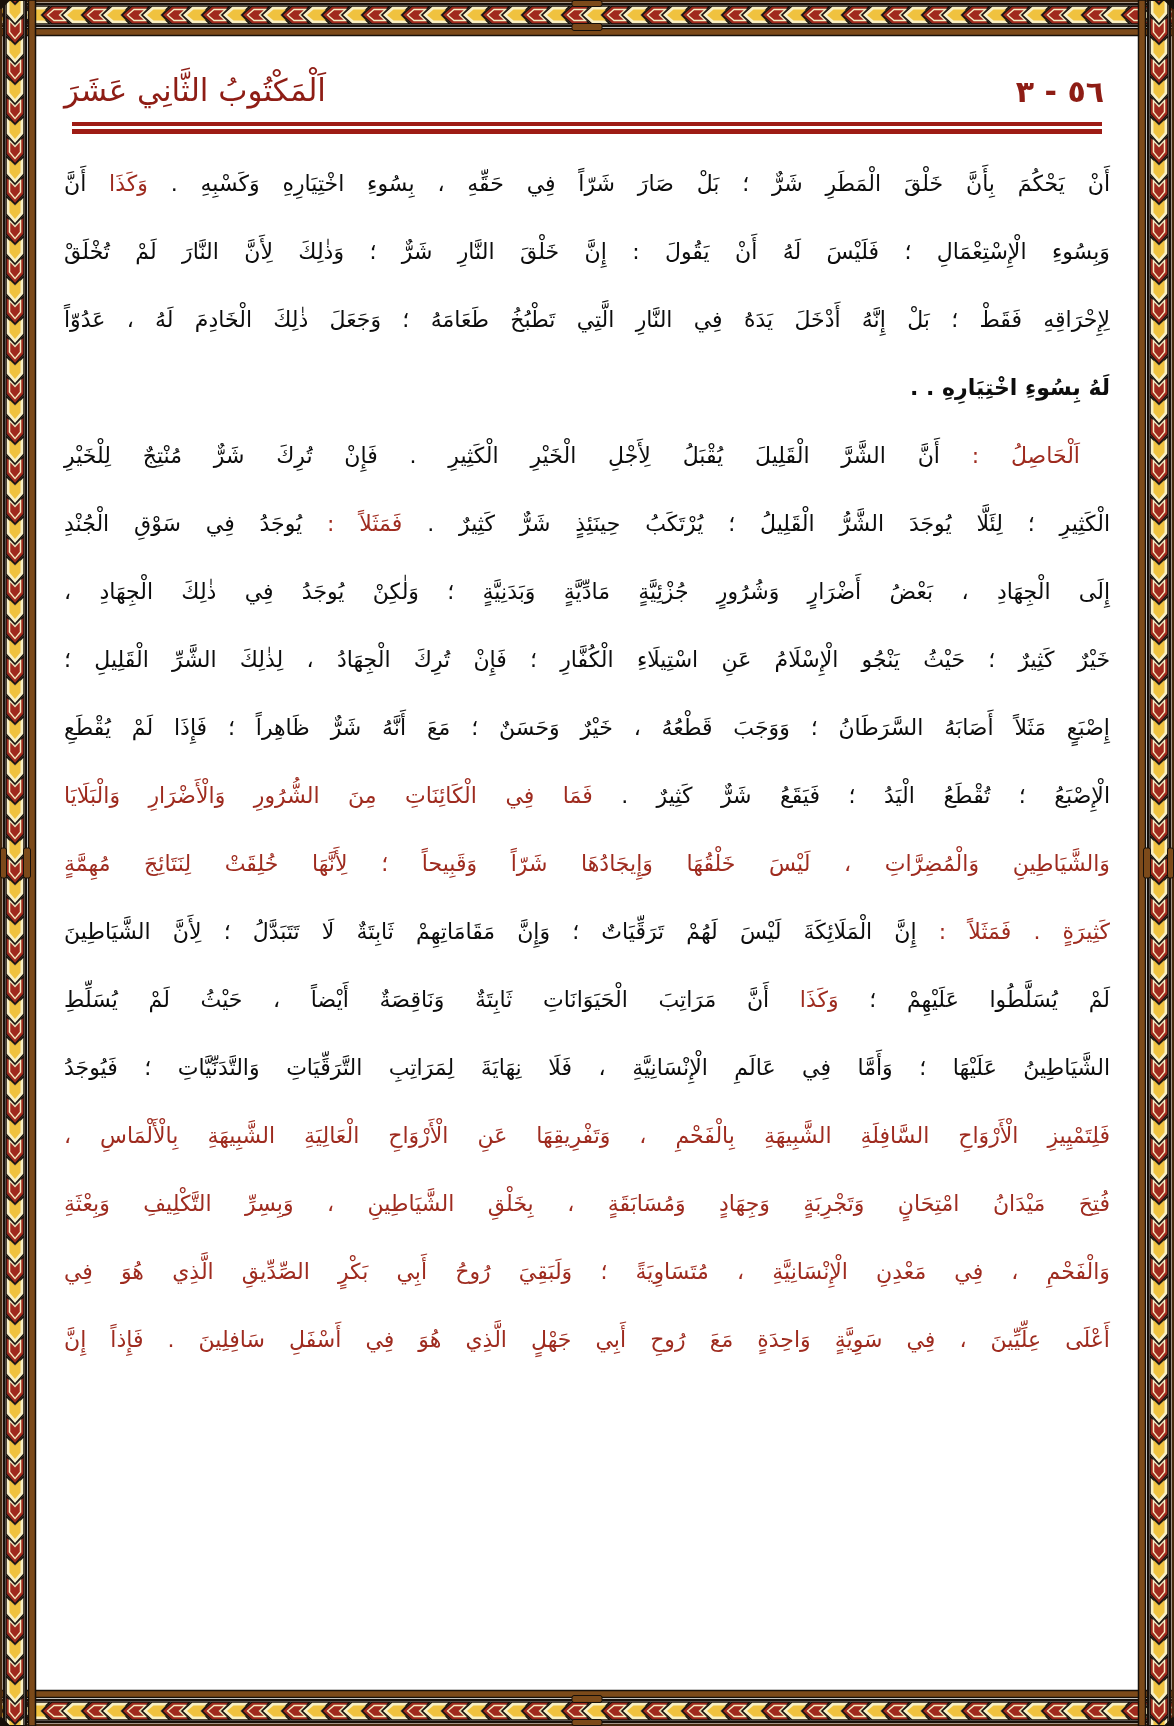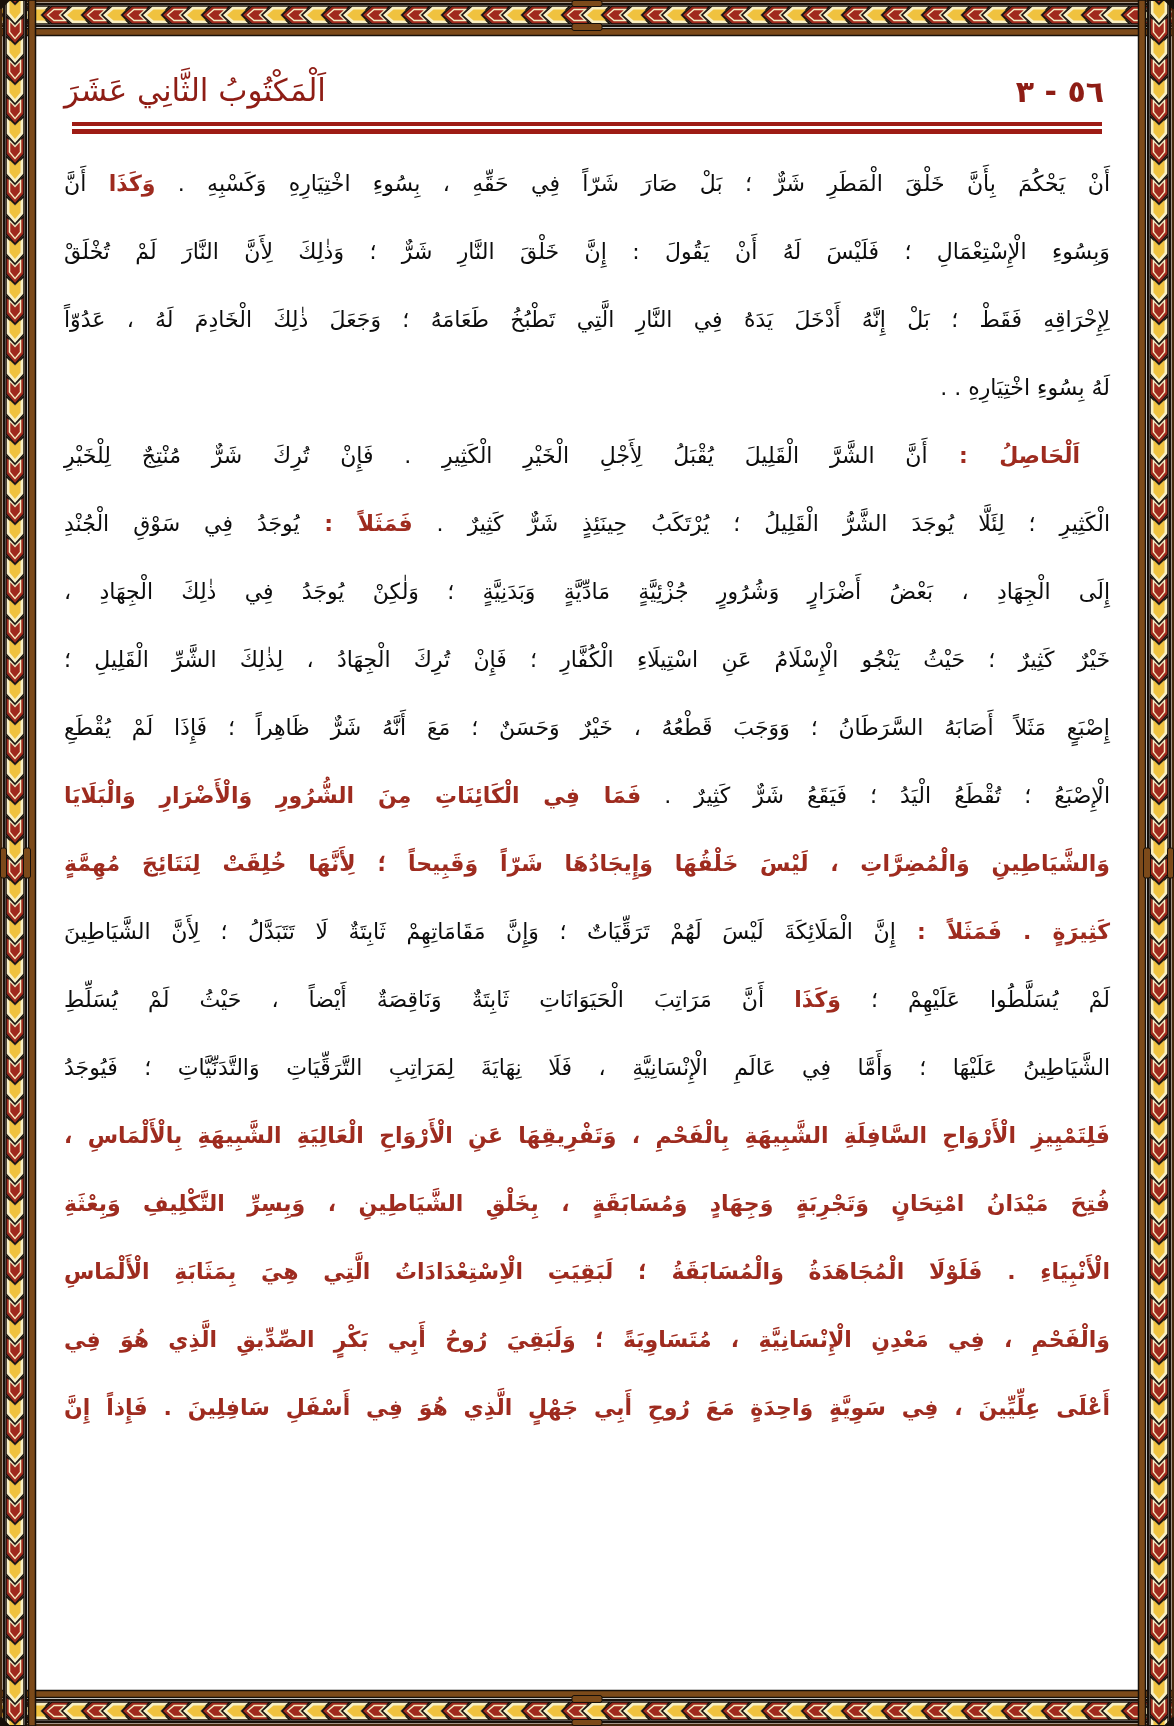--- a/index.html
+++ b/index.html
@@ -51,23 +51,23 @@
     margin:10px 8px 0 8px;
   }
   .body-lines{margin-top:16px;}
   .line{
     font-size:22px;
     line-height:68px;
     color:var(--black,#0d0d0d);
     text-align:justify;
     text-align-last:justify;
   }
-  .line.end{text-align-last:right;}
+  .line.end{text-align-last:right;font-weight:bold;}
   .line.indent{text-indent:30px;}
-  .seg.red{color:var(--red,#9E2B1F);font-weight:bold;}
+  .seg.red{color:var(--red,#9E2B1F);font-weight:normal;}
 </style>
 </head>
 <body>
 
 <div class="page">
 
   <svg width="0" height="0" style="position:absolute">
       <defs>
         <pattern id="chainpat" patternUnits="userSpaceOnUse" width="40" height="30">
    <rect width="40" height="30" fill="#ffffff"></rect>
@@ -139,18 +139,17 @@
         <div class="line"><span class="seg">إِلَى الْجِهَادِ ، بَعْضُ أَضْرَارٍ وَشُرُورٍ جُزْئِيَّةٍ مَادِّيَّةٍ وَبَدَنِيَّةٍ ؛ وَلٰكِنْ يُوجَدُ فِي ذٰلِكَ الْجِهَادِ ،</span></div>
         <div class="line"><span class="seg">خَيْرٌ كَثِيرٌ ؛ حَيْثُ يَنْجُو الْإِسْلَامُ عَنِ اسْتِيلَاءِ الْكُفَّارِ ؛ فَإِنْ تُرِكَ الْجِهَادُ ، لِذٰلِكَ الشَّرِّ الْقَلِيلِ ؛</span></div>
         <div class="line"><span class="seg">إِصْبَعٍ مَثَلاً أَصَابَهُ السَّرَطَانُ ؛ وَوَجَبَ قَطْعُهُ ، خَيْرٌ وَحَسَنٌ ؛ مَعَ أَنَّهُ شَرٌّ ظَاهِراً ؛ فَإِذَا لَمْ يُقْطَعِ</span></div>
         <div class="line"><span class="seg">الْإِصْبَعُ ؛ تُقْطَعُ الْيَدُ ؛ فَيَقَعُ شَرٌّ كَثِيرٌ . </span><span class="seg red">فَمَا فِي الْكَائِنَاتِ مِنَ الشُّرُورِ وَالْأَضْرَارِ وَالْبَلَايَا</span></div>
         <div class="line"><span class="seg red">وَالشَّيَاطِينِ وَالْمُضِرَّاتِ ، لَيْسَ خَلْقُهَا وَإِيجَادُهَا شَرّاً وَقَبِيحاً ؛ لِأَنَّهَا خُلِقَتْ لِنَتَائِجَ مُهِمَّةٍ</span></div>
         <div class="line"><span class="seg red">كَثِيرَةٍ . فَمَثَلاً : </span><span class="seg">إِنَّ الْمَلَائِكَةَ لَيْسَ لَهُمْ تَرَقِّيَاتٌ ؛ وَإِنَّ مَقَامَاتِهِمْ ثَابِتَةٌ لَا تَتَبَدَّلُ ؛ لِأَنَّ الشَّيَاطِينَ</span></div>
         <div class="line"><span class="seg">لَمْ يُسَلَّطُوا عَلَيْهِمْ ؛ </span><span class="seg red">وَكَذَا</span><span class="seg"> أَنَّ مَرَاتِبَ الْحَيَوَانَاتِ ثَابِتَةٌ وَنَاقِصَةٌ أَيْضاً ، حَيْثُ لَمْ يُسَلِّطِ</span></div>
         <div class="line"><span class="seg">الشَّيَاطِينُ عَلَيْهَا ؛ وَأَمَّا فِي عَالَمِ الْإِنْسَانِيَّةِ ، فَلَا نِهَايَةَ لِمَرَاتِبِ التَّرَقِّيَاتِ وَالتَّدَنِّيَّاتِ ؛ فَيُوجَدُ</span></div>
         <div class="line"><span class="seg red">فَلِتَمْيِيزِ الْأَرْوَاحِ السَّافِلَةِ الشَّبِيهَةِ بِالْفَحْمِ ، وَتَفْرِيقِهَا عَنِ الْأَرْوَاحِ الْعَالِيَةِ الشَّبِيهَةِ بِالْأَلْمَاسِ ،</span></div>
         <div class="line"><span class="seg red">فُتِحَ مَيْدَانُ امْتِحَانٍ وَتَجْرِبَةٍ وَجِهَادٍ وَمُسَابَقَةٍ ، بِخَلْقِ الشَّيَاطِينِ ، وَبِسِرِّ التَّكْلِيفِ وَبِعْثَةِ</span></div>
-        <div class="line"><span class="seg red">الْأَنْبِيَاءِ . فَلَوْلَا الْمُجَاهَدَةُ وَالْمُسَابَقَةُ ؛ لَبَقِيَتِ الْاِسْتِعْدَادَاتُ الَّتِي هِيَ بِمَثَابَةِ الْأَلْمَاسِ</span></div>
         <div class="line"><span class="seg red">وَالْفَحْمِ ، فِي مَعْدِنِ الْإِنْسَانِيَّةِ ، مُتَسَاوِيَةً ؛ وَلَبَقِيَ رُوحُ أَبِي بَكْرٍ الصِّدِّيقِ الَّذِي هُوَ فِي</span></div>
         <div class="line"><span class="seg red">أَعْلَى عِلِّيِّينَ ، فِي سَوِيَّةٍ وَاحِدَةٍ مَعَ رُوحِ أَبِي جَهْلٍ الَّذِي هُوَ فِي أَسْفَلِ سَافِلِينَ . فَإِذاً إِنَّ</span></div>
       </div>
   </div>
 </div>
 
 </body></html>

